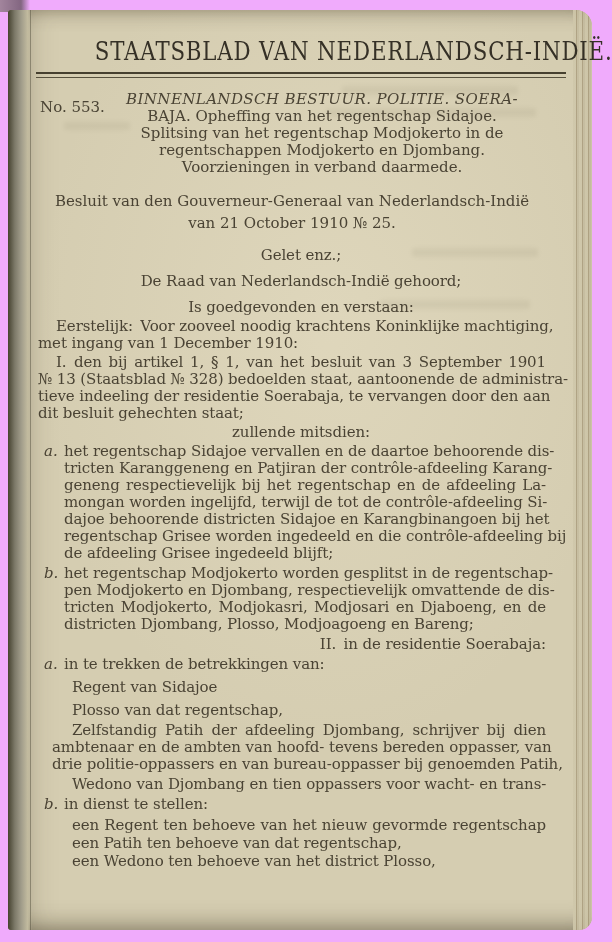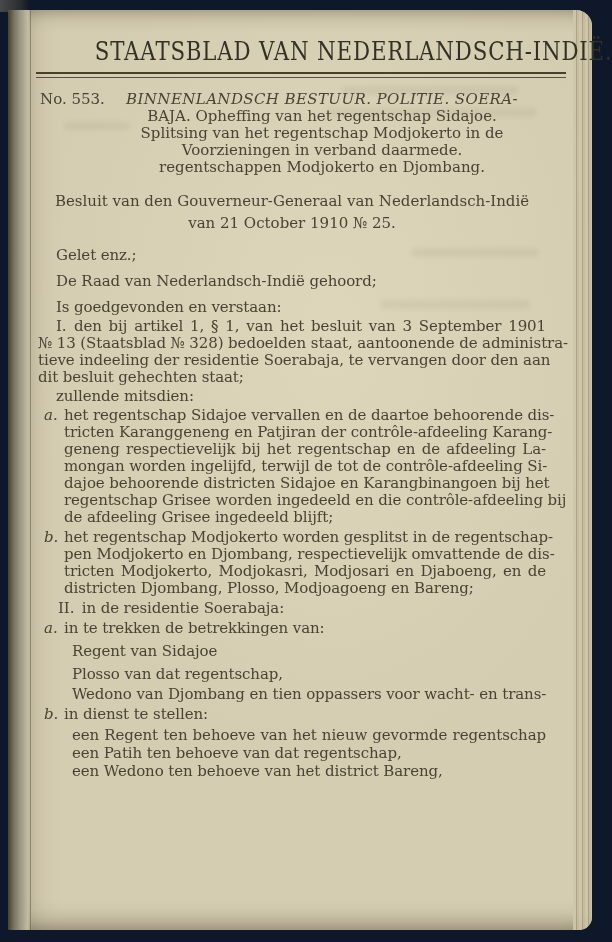--- a/index.html
+++ b/index.html
@@ -1,19 +1,19 @@
 <!DOCTYPE html>
 <html><head>
 <meta charset="utf-8">
 <style>
   html,body{margin:0;padding:0;}
   .scene{
     position:relative;
     width:612px;height:942px;
-    background:#0f172a;
+    background:#f0abfc;
     overflow:hidden;
     font-family:"DejaVu Serif","Liberation Serif",serif;
   }
   .corner-bit{
     position:absolute;left:0;top:0;width:30px;height:12px;
     background:linear-gradient(90deg,#6e6b5d,#3a382f 70%,transparent);
     opacity:.6;
   }
   .page{
     position:absolute;left:8px;top:10px;width:584px;height:920px;
@@ -51,32 +51,32 @@
   .masthead{
     text-align:center;margin-top:4px;height:32px;color:#353026;
     font-size:26px;line-height:30px;white-space:nowrap;
   }
   .masthead .squeeze{display:inline-block;transform:scaleX(.82);transform-origin:50% 50%;letter-spacing:1px;}
   .rule{
     height:3px;margin:4px -20px 0 -2px;
     border-top:2px solid #46402f;border-bottom:1px solid #56503d;
   }
   .heading{position:relative;margin-top:13px;}
-  .number{position:absolute;left:2px;top:0;}
+  .number{position:absolute;left:2px;top:8px;}
   .subject{margin-left:72px;width:424px;text-align:center;}
   .subject .s-line{white-space:nowrap;}
   .subject .s-line:first-child{letter-spacing:.4px;font-style:italic;}
 
   .decree{margin-top:14px;text-align:center;line-height:22px;}
 
   .body{margin-top:13px;}
   .blk{position:relative;}
   .line{white-space:nowrap;letter-spacing:-0.1px;}
   .line.j{text-align:justify;text-align-last:justify;}
-  .p .line:first-child{text-indent:18px;}
+  .p .line:first-child{text-indent:18px;text-align:center;}
   .p2{padding-left:20px;}
   .item{padding-left:26px;}
   .item .marker{position:absolute;left:6px;top:0;font-style:italic;}
   .sub{padding-left:34px;}
   .subp{padding-left:14px;}
   .subp .line:first-child{text-indent:20px;}
   .subp2{padding-left:4px;}
   .subp2 .line:first-child{text-indent:30px;}
 </style>
 </head>
@@ -102,39 +102,43 @@
       </div>
 
       <div class="rule"></div>
 
       <div class="heading">
         <span class="number">No. 553.</span>
         <div class="subject" id="subject-block">
             <div class="s-line">BINNENLANDSCH BESTUUR. POLITIE. SOERA-</div>
             <div class="s-line">BAJA. Opheffing van het regentschap Sidajoe.</div>
             <div class="s-line">Splitsing van het regentschap Modjokerto in de</div>
+            <div class="s-line">regentschappen Modjokerto en Djombang.</div>
             <div class="s-line">Voorzieningen in verband daarmede.</div>
-            <div class="s-line">regentschappen Modjokerto en Djombang.</div>
           </div>
       </div>
 
       <div class="decree">
         <div>Besluit van den Gouverneur-Generaal van Nederlandsch-Indië</div>
         <div>van 21 October 1910 № 25.</div>
       </div>
 
       <div class="body" id="body-block">
           <div class="blk p" style="margin-top: 0px;">
             <div class="line">Gelet enz.;</div>
           </div>
           <div class="blk p" style="margin-top: 9px;">
             <div class="line">De Raad van Nederlandsch-Indië gehoord;</div>
           </div>
           <div class="blk p" style="margin-top: 9px;">
             <div class="line">Is goedgevonden en verstaan:</div>
+          </div>
+          <div class="blk p" style="margin-top: 2px;">
+            <div class="line j">Eerstelijk: Voor zooveel noodig krachtens Koninklijke machtiging,</div>
+            <div class="line">met ingang van 1 December 1910:</div>
           </div>
           <div class="blk p" style="margin-top: 2px;">
             <div class="line j">I. den bij artikel 1, § 1, van het besluit van 3 September 1901</div>
             <div class="line j">№ 13 (Staatsblad № 328) bedoelden staat, aantoonende de administra-</div>
             <div class="line j">tieve indeeling der residentie Soerabaja, te vervangen door den aan</div>
             <div class="line">dit besluit gehechten staat;</div>
           </div>
           <div class="blk p" style="margin-top: 2px;">
             <div class="line">zullende mitsdien:</div>
           </div>
@@ -148,46 +152,51 @@
             <div class="line j">regentschap Grisee worden ingedeeld en die contrôle-afdeeling bij</div>
             <div class="line">de afdeeling Grisee ingedeeld blijft;</div>
           </div>
           <div class="blk item" style="margin-top: 3px;">
             <span class="marker">b.</span>
             <div class="line j">het regentschap Modjokerto worden gesplitst in de regentschap-</div>
             <div class="line j">pen Modjokerto en Djombang, respectievelijk omvattende de dis-</div>
             <div class="line j">tricten Modjokerto, Modjokasri, Modjosari en Djaboeng, en de</div>
             <div class="line">districten Djombang, Plosso, Modjoagoeng en Bareng;</div>
           </div>
-          <div class="blk p2" style="margin-top: 3px;">
+          <div class="blk p2" style="margin-top: 3px; text-align: right;">
             <div class="line">II. in de residentie Soerabaja:</div>
           </div>
           <div class="blk item" style="margin-top: 3px;">
             <span class="marker">a.</span>
             <div class="line">in te trekken de betrekkingen van:</div>
           </div>
           <div class="blk sub" style="margin-top: 6px;">
             <div class="line">Regent van Sidajoe</div>
           </div>
           <div class="blk sub" style="margin-top: 6px;">
             <div class="line">Plosso van dat regentschap,</div>
           </div>
           <div class="blk subp" style="margin-top: 3px;">
+            <div class="line j">Zelfstandig Patih der afdeeling Djombang, schrijver bij dien</div>
+            <div class="line j">ambtenaar en de ambten van hoofd- tevens bereden oppasser, van</div>
+            <div class="line">drie politie-oppassers en van bureau-oppasser bij genoemden Patih,</div>
+          </div>
+          <div class="blk subp" style="margin-top: 3px;">
             <div class="line j">Wedono van Djombang en tien oppassers voor wacht- en trans-</div>
           </div>
           <div class="blk item" style="margin-top: 3px;">
             <span class="marker">b.</span>
             <div class="line">in dienst te stellen:</div>
           </div>
           <div class="blk subp2" style="margin-top: 4px;">
             <div class="line j">een Regent ten behoeve van het nieuw gevormde regentschap</div>
           </div>
           <div class="blk sub" style="margin-top: 1px;">
             <div class="line">een Patih ten behoeve van dat regentschap,</div>
           </div>
           <div class="blk sub" style="margin-top: 1px;">
-            <div class="line">een Wedono ten behoeve van het district Bareng,</div>
+            <div class="line">een Wedono ten behoeve van het district Plosso,</div>
           </div>
         </div>
 
     </div>
   </div>
 </div>
 
 </body></html>

